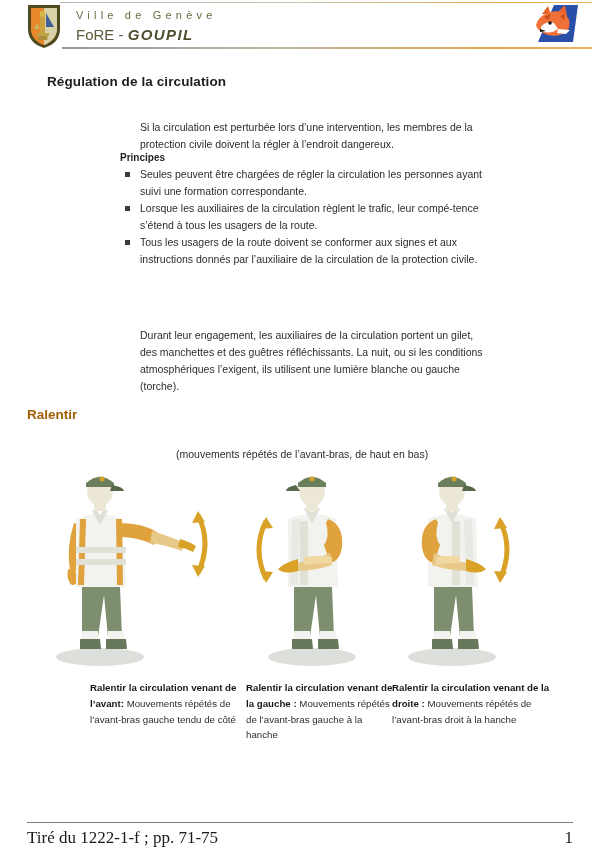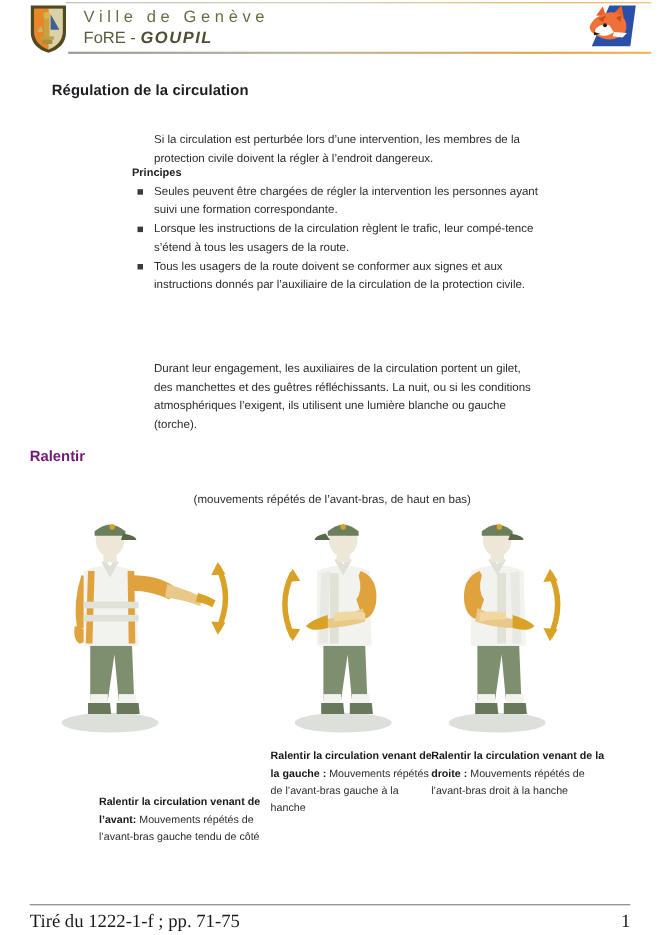--- a/index.html
+++ b/index.html
@@ -44,21 +44,21 @@
     top: 3px;
     width: 36px;
     height: 46px;
   }
   .header-titles {
     position: absolute;
     left: 76px;
     top: 6px;
   }
   .title-line1 {
-    font-size: 15px;
+    font-size: 11px;
     letter-spacing: 4.2px;
     color: #6b6a45;
     font-weight: 400;
     line-height: 19px;
     white-space: nowrap;
   }
   .title-line2 {
     font-size: 15px;
     color: #5b5a3c;
     line-height: 20px;
@@ -140,21 +140,21 @@
   }
   .closing { top: 264px; }
 
   h1.section-title2 {
     position: absolute;
     left: 27px;
     top: 355px;
     margin: 0;
     font-size: 13.5px;
     font-weight: bold;
-    color: #701a75;
+    color: #a16207;
   }
   .caption-top {
     position: absolute;
     left: 176px;
     top: 396px;
     font-size: 10.5px;
     color: #2b2c30;
   }
 
   
@@ -181,21 +181,21 @@
     top: 628px;
     font-size: 9.7px;
     line-height: 15.8px;
     color: #2b2c30;
     width: 150px;
   }
   .cap .bold {
     font-weight: bold;
     color: #17181c;
   }
-  .cap.c1 { left: 90px; margin-top: 42px; }
+  .cap.c1 { left: 90px; }
   .cap.c2 { left: 246px; }
   .cap.c3 { left: 392px; width: 160px; }
 
   
   .footer-rule {
     position: absolute;
     left: 27px;
     right: 27px;
     top: 822px;
     height: 1px;
@@ -255,22 +255,22 @@
 
 <div class="content">
 
   <h1 class="section-title">Régulation de la circulation</h1>
 
   <p class="textblock intro">Si la circulation est perturbée lors d’une intervention, les membres de la protection civile doivent la régler à l’endroit dangereux.</p>
 
   <div class="principes-head">Principes</div>
 
   <ul class="principes">
-    <li>Seules peuvent être chargées de régler la intervention les personnes ayant suivi une formation correspondante.</li>
-    <li>Lorsque les instructions de la circulation règlent le trafic, leur compé-tence s’étend à tous les usagers de la route.</li>
+    <li>Seules peuvent être chargées de régler la circulation les personnes ayant suivi une formation correspondante.</li>
+    <li>Lorsque les auxiliaires de la circulation règlent le trafic, leur compé-tence s’étend à tous les usagers de la route.</li>
     <li>Tous les usagers de la route doivent se conformer aux signes et aux instructions donnés par l’auxiliaire de la circulation de la protection civile.</li>
   </ul>
 
   <p class="textblock closing">Durant leur engagement, les auxiliaires de la circulation portent un gilet, des manchettes et des guêtres réfléchissants. La nuit, ou si les conditions atmosphériques l’exigent, ils utilisent une lumière blanche ou gauche (torche).</p>
 
   <h1 class="section-title2">Ralentir</h1>
 
   <div class="caption-top">(mouvements répétés de l’avant-bras, de haut en bas)</div>
 
   <div class="illus">

